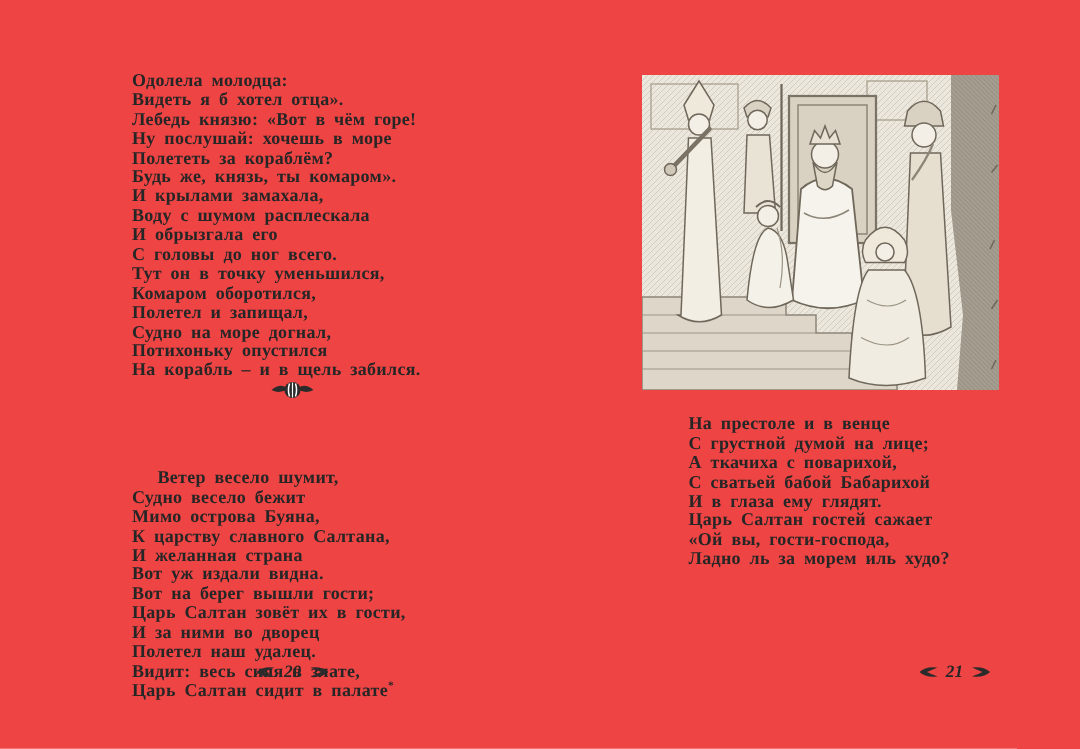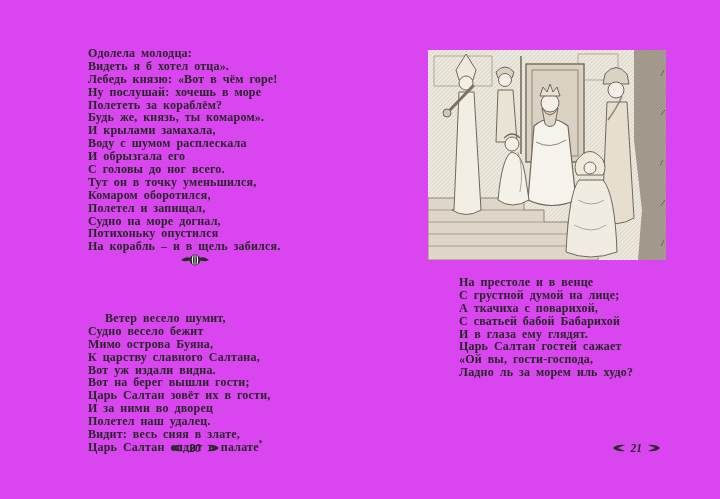--- a/index.html
+++ b/index.html
@@ -1,17 +1,17 @@
 <!DOCTYPE html>
 <html><head>
 <meta charset="utf-8">
 <style>
   html,body{margin:0;padding:0;}
   .page-wrap{
-    position:relative;width:720px;height:499px;background:#d946ef;overflow:hidden;
+    position:relative;width:720px;height:499px;background:#ef4444;overflow:hidden;
     font-family:"Liberation Serif","DejaVu Serif",serif;color:#262626;
   }
   .poem{position:absolute;font-size:12px;font-weight:bold;letter-spacing:.2px;word-spacing:2.6px;}
   .poem .line{height:12.9px;line-height:12.9px;white-space:nowrap;}
   .poem .line.indent{padding-left:17px;margin-top:36px;}
   .poem sup{font-size:7.5px;line-height:0;}
   .divider{position:absolute;left:80px;top:253px;width:230px;display:flex;justify-content:center;}
   .pagenum-row{
     position:absolute;top:440px;width:230px;height:15px;
     display:flex;align-items:center;justify-content:center;gap:5px;
@@ -56,20 +56,21 @@
       <path d="M17,2.6 Q18.4,7 17,11.4" stroke="#ffffff" stroke-width="1" fill="none"></path>
       <path d="M15,2 L15,12" stroke="#ffffff" stroke-width="0.8"></path>
     </svg>
   </div>
 
   <div class="poem" style="left:88px;top:276px;">
       <div class="line indent">Ветер весело шумит,</div>
       <div class="line">Судно весело бежит</div>
       <div class="line">Мимо острова Буяна,</div>
       <div class="line">К царству славного Салтана,</div>
+      <div class="line">И желанная страна</div>
       <div class="line">Вот уж издали видна.</div>
       <div class="line">Вот на берег вышли гости;</div>
       <div class="line">Царь Салтан зовёт их в гости,</div>
       <div class="line">И за ними во дворец</div>
       <div class="line">Полетел наш удалец.</div>
       <div class="line">Видит: весь сияя в злате,</div>
       <div class="line">Царь Салтан сидит в палате<sup>*</sup></div>
     </div>
 
   <div class="pagenum-row left">

